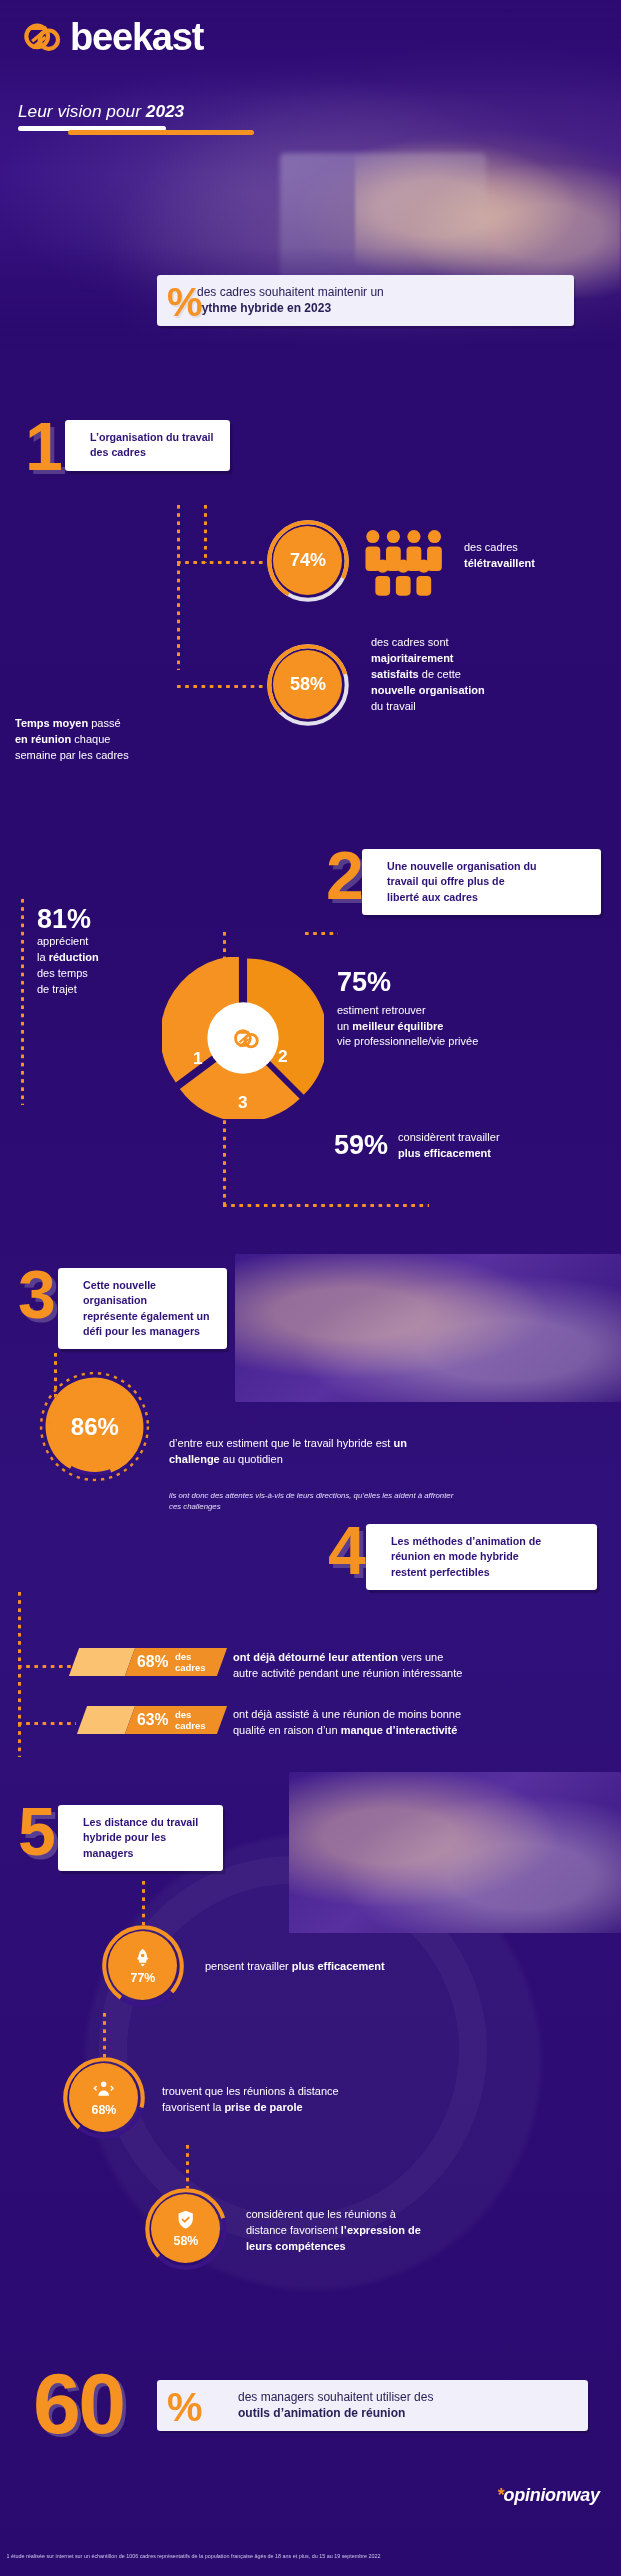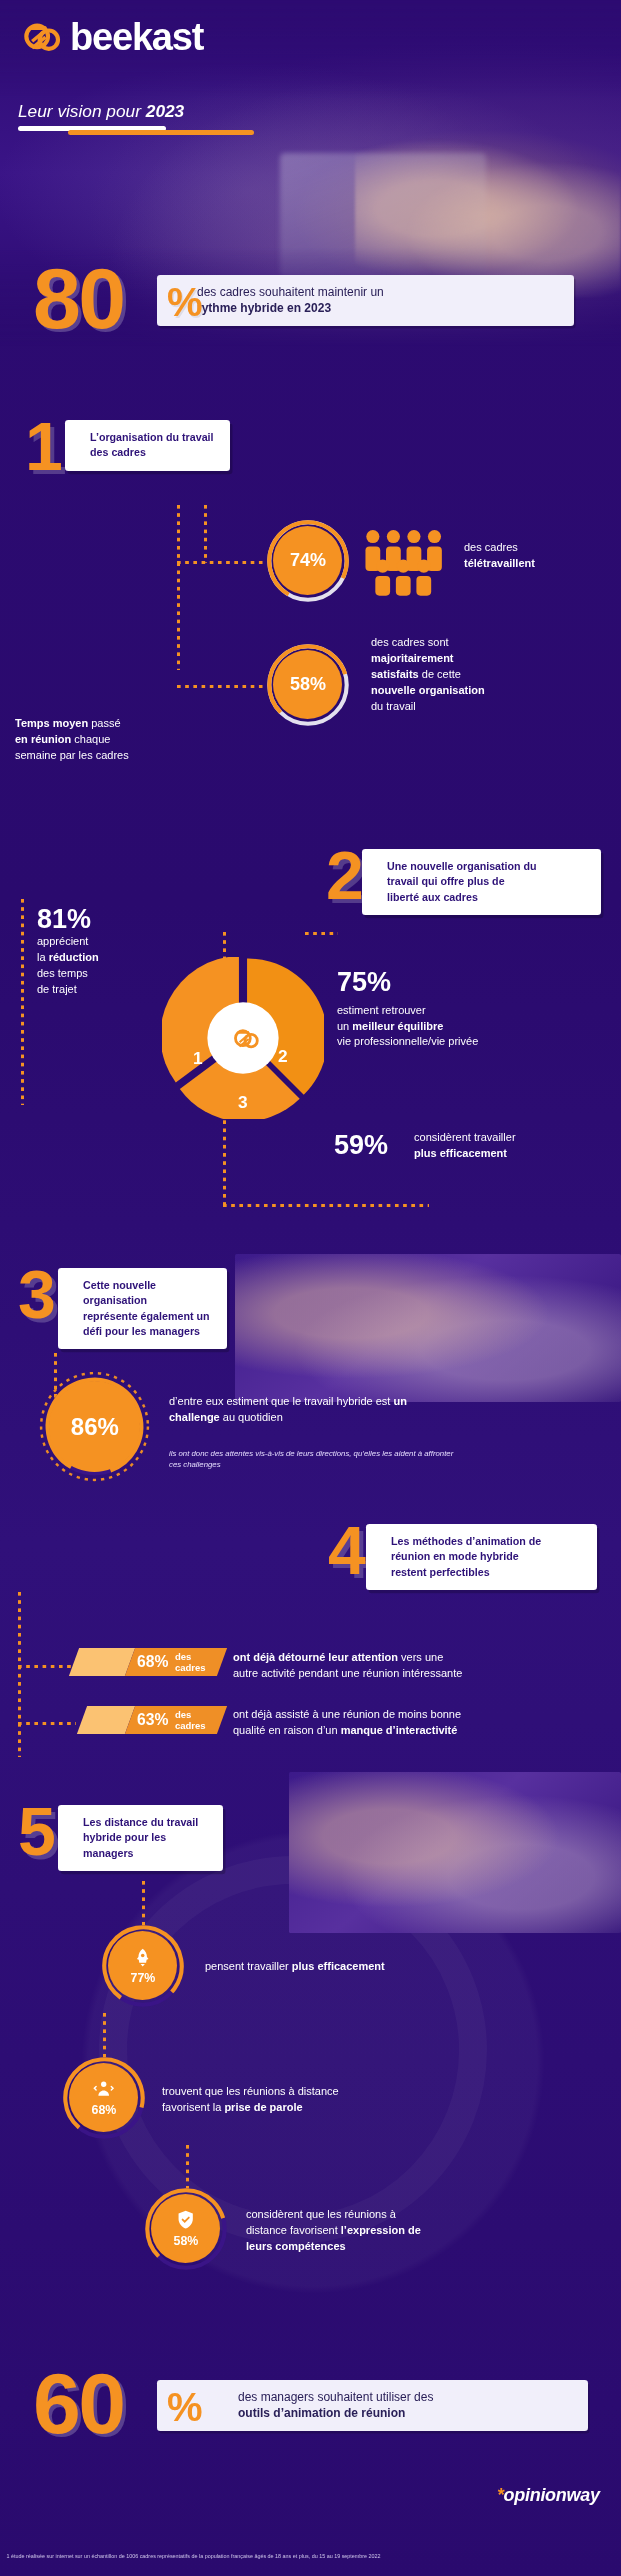--- a/index.html
+++ b/index.html
@@ -210,21 +210,20 @@
   <div class="rule-white"></div>
   <div class="rule-orange"></div>
 
   <div class="banner80">
     <div class="panel">
       <div class="txt">
         <span>des cadres souhaitent maintenir un</span><br>
         <b>rythme hybride en 2023</b>
       </div>
     </div>
-    <div class="num">80</div>
     <div class="pct">%</div>
   </div>
 
   <div class="sec" style="left:25px; top:412px;">
     <div class="numbig">1</div>
     <div class="card" style="width:165px;">
       <span>L’organisation du travail</span><br>
       <span>des cadres</span>
     </div>
   </div>
@@ -340,21 +339,21 @@
 
   <div style="position:absolute; left:337px; top:969px;">
     <div style="color:#fff; font-size:27px; font-weight:700; line-height:1;">75%</div>
     <div class="bodytext" style="margin-top:6.6px; width:247px;">
       <span>estiment retrouver</span><br>
       <span>un </span><b>meilleur équilibre</b><br>
       <span>vie professionnelle/vie privée</span>
     </div>
   </div>
 
-  <div style="position:absolute; left:334px; top:1130px; display:flex; align-items:center; gap:26px;">
+  <div style="position:absolute; left:334px; top:1130px; display:flex; align-items:center; gap:10px;">
     <div style="color:#fff; font-size:27px; font-weight:700; line-height:1;">59%</div>
     <div class="bodytext" style="width:165px;">
       <span>considèrent travailler</span><br>
       <b>plus efficacement</b>
     </div>
   </div>
 
   <div class="photo" style="left:235px; top:1254px; width:386px; height:148px;"></div>
 
   <div class="sec" style="left:18px; top:1260px;">
@@ -370,21 +369,21 @@
 
   <div class="ring" style="left:37px; top:1369px; width:115px; height:115px;">
     <svg width="115" height="115" viewBox="0 0 140 140">
       <circle cx="70" cy="70" r="65" fill="none" stroke="#f59222" stroke-width="3" stroke-dasharray="4 6" opacity="0.95"></circle>
       <circle cx="70" cy="70" r="57" fill="none" stroke="#3a1487" stroke-width="5"></circle>
       <circle cx="70" cy="70" r="57" fill="none" stroke="#f59222" stroke-width="5" stroke-dasharray="308 358" transform="rotate(120 70 70)"></circle>
     </svg>
     <div class="disc" style="left:12.4px; top:12.4px; width:91px; height:91px; font-size:24px;">86%</div>
   </div>
 
-  <div style="position:absolute; left:169px; top:1394px; width:445px;">
+  <div style="position:absolute; left:169px; top:1436px; width:445px;">
     <div class="bodytext">
       <span>d’entre eux estiment que le travail hybride est </span><b>un</b><br>
       <b>challenge</b><span> au quotidien</span>
     </div>
     <div style="color:#e6ddff; font-size:7.8px; font-style:italic; line-height:1.45; margin-top:22px;">
       <span>ils ont donc des attentes vis-à-vis de leurs directions, qu’elles les aident à affronter</span><br>
       <span>ces challenges</span>
     </div>
   </div>
 

